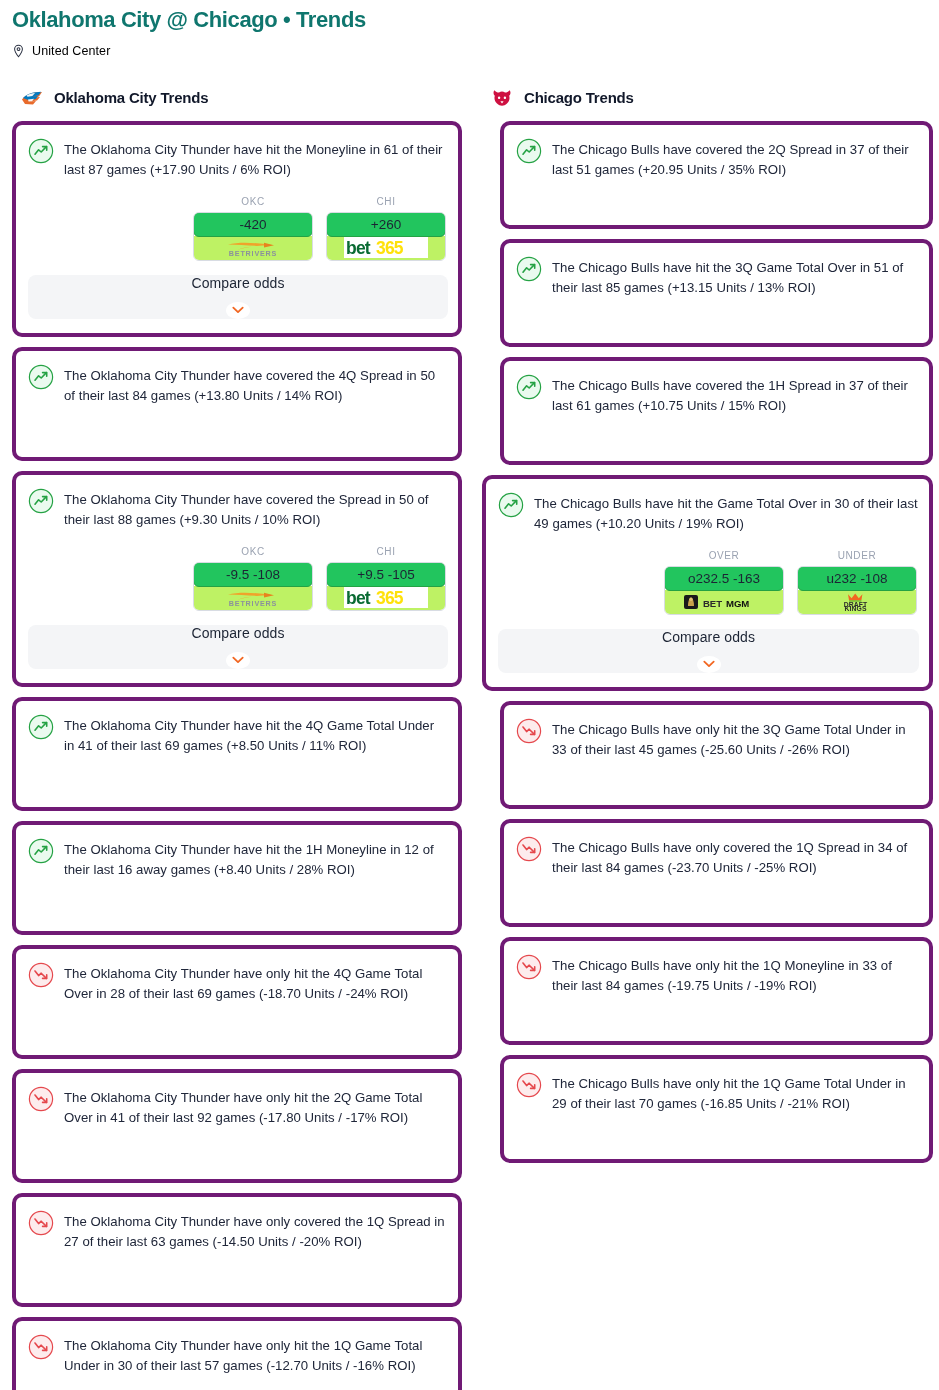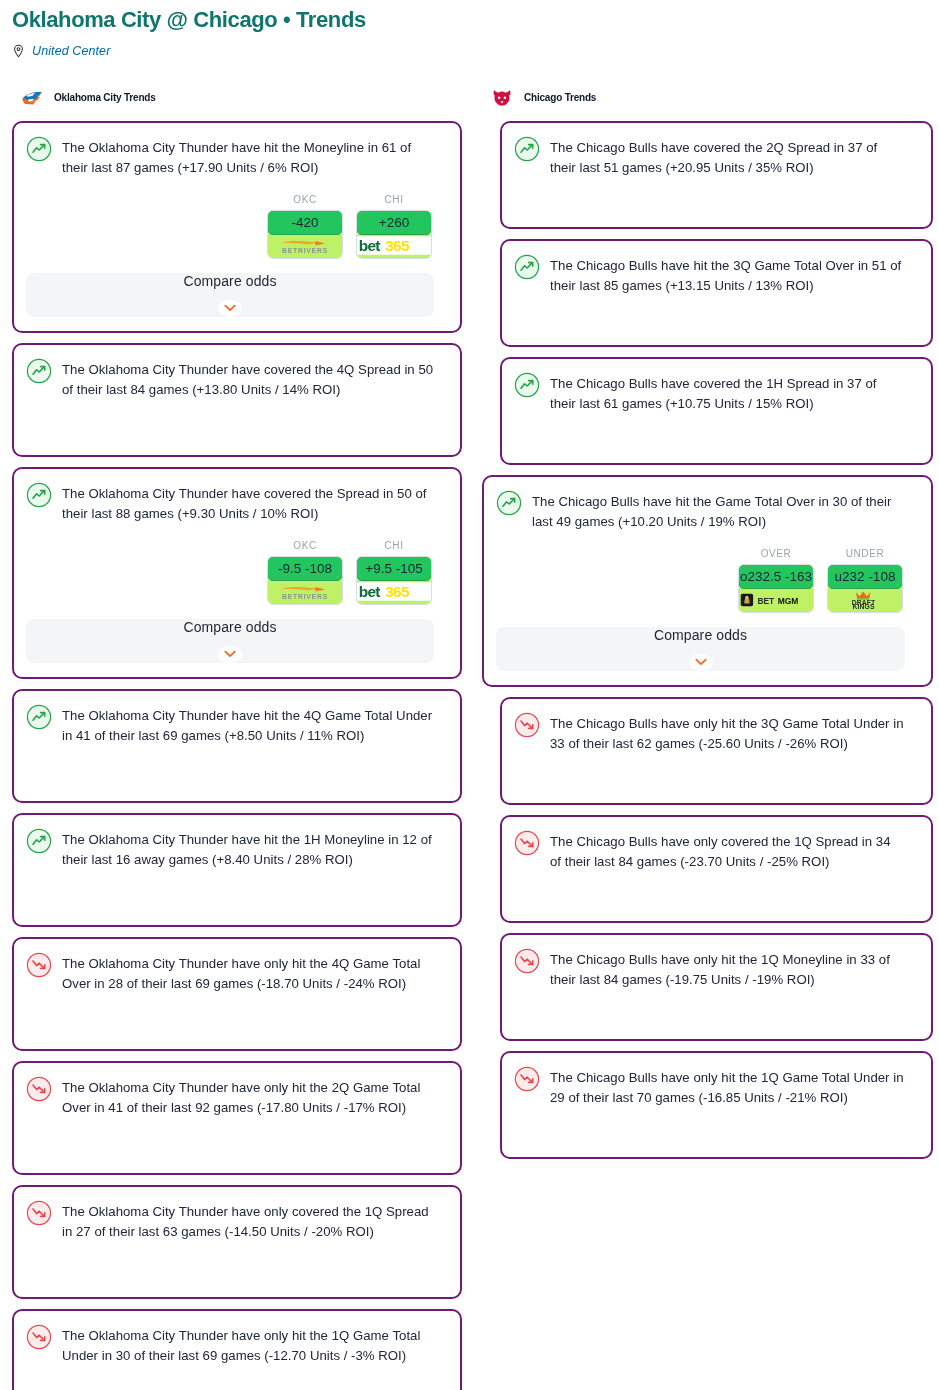--- a/index.html
+++ b/index.html
@@ -22,23 +22,22 @@
     line-height: 1.25;
   }
   .venue-row {
     display: flex;
     align-items: center;
     gap: 7px;
     margin-top: 10px;
   }
   .venue-text {
     font-size: 12.5px;
-    color: #0369a1;
+    color: #000000;
     letter-spacing: 0.1px;
-    font-style: italic;
   }
   .pin-icon { width: 13px; height: 15px; display: block; }
 
   
   .columns {
     display: flex;
     gap: 20px;
     padding: 0 12px;
     margin-top: 28px;
     align-items: flex-start;
@@ -48,33 +47,33 @@
 
   .col-head {
     display: flex;
     align-items: center;
     gap: 10px;
     padding-left: 8px;
     margin-bottom: 12px;
     height: 22px;
   }
   .col-head-title {
-    font-size: 10px;
+    font-size: 15px;
     font-weight: 800;
     letter-spacing: -0.2px;
     color: #11182a;
   }
   .team-logo { width: 24px; height: 22px; display: block; flex: 0 0 24px; }
 
   
   .trend-card {
-    border: 2px solid #701a75;
+    border: 4px solid #701a75;
     border-radius: 10px;
     background: #fff;
-    padding: 14px 26px 14px 12px;
+    padding: 14px 10px 14px 12px;
     margin-bottom: 10px;
   }
   .trend-card.tall-a { min-height: 114px; }
   .trend-card.tall-b { min-height: 108px; margin-left: 18px; }
 
   .trend-row { display: flex; gap: 10px; align-items: flex-start; }
   .trend-icon { width: 26px; height: 26px; flex: 0 0 26px; display:block; margin-top: -1px; }
   .trend-text {
     font-size: 13.2px;
     line-height: 20px;
@@ -84,21 +83,21 @@
   }
 
   
   .odds-wrap {
     display: flex;
     justify-content: flex-end;
     gap: 13px;
     margin-top: 16px;
     padding-right: 2px;
   }
-  .odds-col { width: 76px; }
+  .odds-col { width: 120px; }
   .odds-label {
     text-align: center;
     font-size: 10px;
     letter-spacing: 0.6px;
     color: #9aa2b1;
     margin-bottom: 5px;
     font-weight: 500;
   }
   .odds-box {
     border: 1px solid #d8dce3;
@@ -351,21 +350,21 @@
       </div>
       <div class="trend-card tall-a">
         <div class="trend-row">
           <span>
             <svg class="trend-icon" viewBox="0 0 26 26">
               <circle cx="13" cy="13" r="11.6" fill="#fdeced" stroke="#e5484d" stroke-width="1.2"></circle>
               <path d="M7 9 L10.6 13.6 L13.2 11.2 L18.4 16.4" stroke="#e5484d" stroke-width="1.6" fill="none" stroke-linecap="round" stroke-linejoin="round"></path>
               <path d="M14.6 16.4 L18.7 16.4 L18.7 12.7" stroke="#e5484d" stroke-width="1.6" fill="none" stroke-linecap="round" stroke-linejoin="round"></path>
             </svg>
           </span>
-          <div class="trend-text">The Oklahoma City Thunder have only hit the 1Q Game Total Under in 30 of their last 69 games (-12.70 Units / -3% ROI)</div>
+          <div class="trend-text">The Oklahoma City Thunder have only hit the 1Q Game Total Under in 30 of their last 57 games (-12.70 Units / -16% ROI)</div>
         </div>
       </div>
     </div>
     <div class="col right">
       <div class="col-head">
         <span>
           <svg class="team-logo" viewBox="0 0 24 22">
             <path d="M4.3 3.2 C3 5.3 3.4 7.6 4.9 8.8 C3.9 11.2 4.6 14.4 7 16.6 C8.6 18.1 10.3 18.8 12 18.8 C13.7 18.8 15.4 18.1 17 16.6 C19.4 14.4 20.1 11.2 19.1 8.8 C20.6 7.6 21 5.3 19.7 3.2 C18.2 5 16.4 5.6 15 5.5 C14 4.9 13 4.6 12 4.6 C11 4.6 10 4.9 9 5.5 C7.6 5.6 5.8 5 4.3 3.2 Z" fill="#ce1141"></path>
             <path d="M9.1 9.4 C9.8 9.4 10.3 10 10.3 10.7 C10.3 11.4 9.8 12 9.1 12 C8.4 12 7.9 11.4 7.9 10.7 C7.9 10 8.4 9.4 9.1 9.4 Z" fill="#ffffff"></path>
             <path d="M14.9 9.4 C15.6 9.4 16.1 10 16.1 10.7 C16.1 11.4 15.6 12 14.9 12 C14.2 12 13.7 11.4 13.7 10.7 C13.7 10 14.2 9.4 14.9 9.4 Z" fill="#ffffff"></path>
@@ -463,21 +462,21 @@
       </div>
       <div class="trend-card tall-b">
         <div class="trend-row">
           <span>
             <svg class="trend-icon" viewBox="0 0 26 26">
               <circle cx="13" cy="13" r="11.6" fill="#fdeced" stroke="#e5484d" stroke-width="1.2"></circle>
               <path d="M7 9 L10.6 13.6 L13.2 11.2 L18.4 16.4" stroke="#e5484d" stroke-width="1.6" fill="none" stroke-linecap="round" stroke-linejoin="round"></path>
               <path d="M14.6 16.4 L18.7 16.4 L18.7 12.7" stroke="#e5484d" stroke-width="1.6" fill="none" stroke-linecap="round" stroke-linejoin="round"></path>
             </svg>
           </span>
-          <div class="trend-text">The Chicago Bulls have only hit the 3Q Game Total Under in 33 of their last 62 games (-25.60 Units / -26% ROI)</div>
+          <div class="trend-text">The Chicago Bulls have only hit the 3Q Game Total Under in 33 of their last 45 games (-25.60 Units / -26% ROI)</div>
         </div>
       </div>
       <div class="trend-card tall-b">
         <div class="trend-row">
           <span>
             <svg class="trend-icon" viewBox="0 0 26 26">
               <circle cx="13" cy="13" r="11.6" fill="#fdeced" stroke="#e5484d" stroke-width="1.2"></circle>
               <path d="M7 9 L10.6 13.6 L13.2 11.2 L18.4 16.4" stroke="#e5484d" stroke-width="1.6" fill="none" stroke-linecap="round" stroke-linejoin="round"></path>
               <path d="M14.6 16.4 L18.7 16.4 L18.7 12.7" stroke="#e5484d" stroke-width="1.6" fill="none" stroke-linecap="round" stroke-linejoin="round"></path>
             </svg>

